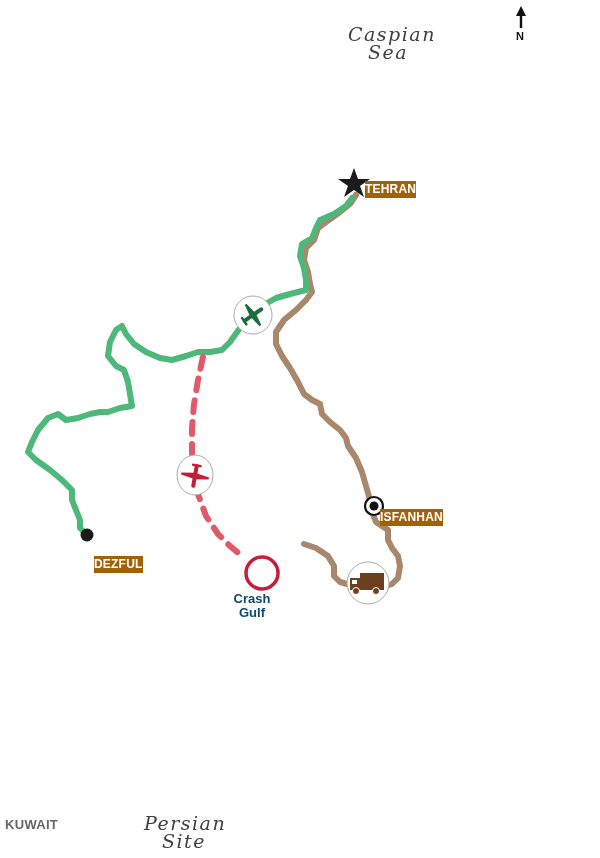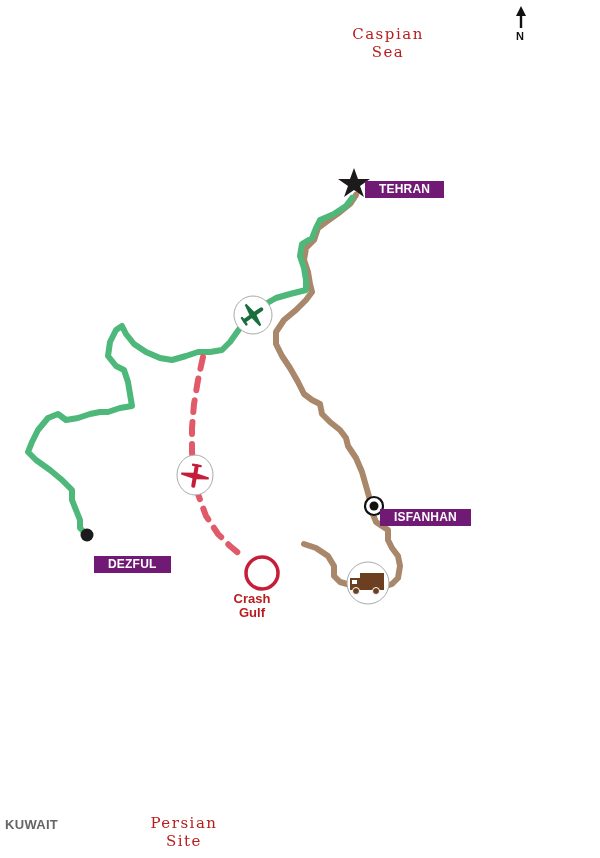--- a/index.html
+++ b/index.html
@@ -1,21 +1,21 @@
 <!DOCTYPE html>
 <html><head>
   <meta charset="utf-8">
   <style>
     html, body { margin: 0; padding: 0; background: #ffffff; }
     body { width: 600px; height: 858px; position: relative; overflow: hidden; font-family: "Liberation Sans", sans-serif; }
     #map-svg { position: absolute; left: 0; top: 0; width: 600px; height: 858px; }
-    .water-label { position: absolute; font-family: "DejaVu Serif", serif; font-size: 15px; color: #b91c1c; text-align: center; line-height: 18px; letter-spacing: 1.5px; }
+    .water-label { position: absolute; font-family: "DejaVu Serif", serif; font-style: italic; font-size: 19px; color: #404040; text-align: center; line-height: 18px; letter-spacing: 1.5px; }
     .country-label { position: absolute; font-family: "Liberation Sans", sans-serif; font-weight: bold; font-size: 13px; color: #666; letter-spacing: 0.3px; }
-    .city-label { position: absolute; background: #701a75; color: #fff; font-family: "Liberation Sans", sans-serif; font-weight: bold; font-size: 12px; padding: 1px 14px; line-height: 15px; letter-spacing: 0.2px; }
-    .crash-label { position: absolute; color: #b91c1c; font-family: "Liberation Sans", sans-serif; font-weight: bold; font-size: 13px; text-align: center; line-height: 14px; }
+    .city-label { position: absolute; background: #a16207; color: #fff; font-family: "Liberation Sans", sans-serif; font-weight: bold; font-size: 12px; padding: 1px 0; line-height: 15px; letter-spacing: 0.2px; }
+    .crash-label { position: absolute; color: #0c4a6e; font-family: "Liberation Sans", sans-serif; font-weight: bold; font-size: 13px; text-align: center; line-height: 14px; }
     .north-label { position: absolute; font-family: "Liberation Sans", sans-serif; font-weight: bold; font-size: 11px; color: #111; }
   </style>
 </head>
 <body>
 
 <svg id="map-svg" viewBox="0 0 600 858" xmlns="http://www.w3.org/2000/svg">
 
   <path d="M356,195 L350,204 L340,212 L326,222 L318,228 L314,240 L306,248 L304,260 L308,272 L310,284 L312,292 L306,300 L296,310 L284,320 L276,332 L276,344 L282,356 L290,368 L298,382 L304,394 L312,400 L320,404 L322,414 L330,422 L340,430 L346,438 L348,446 L356,458 L362,472 L366,486 L370,500 L372,512 L376,522 L388,530 L388,540 L392,548 L398,556 L400,566 L398,578 L392,584 L380,588 L368,588 L354,586 L340,582 L334,576 L334,566 L328,556 L316,548 L304,544" fill="none" stroke="#a8876a" stroke-width="6" stroke-linecap="round" stroke-linejoin="round"></path>
 
   <path d="M352,198 L346,206 L334,214 L320,220 L316,228 L312,238 L302,244 L300,256 L304,268 L306,280 L306,290 L290,294 L276,298 L262,306 L252,316 L240,328 L230,342 L222,350 L210,352 L198,352 L186,356 L172,360 L160,358 L146,352 L134,344 L126,334 L122,326 L116,330 L110,342 L108,356 L116,366 L124,370 L128,382 L130,394 L132,406 L120,408 L108,412 L100,412 L90,414 L78,418 L66,420 L58,414 L48,418 L38,430 L32,442 L28,452 L36,460 L50,470 L62,480 L72,490 L72,500 L76,510 L80,520 L80,528 L86,534" fill="none" stroke="#4db87a" stroke-width="6" stroke-linecap="round" stroke-linejoin="round"></path>

